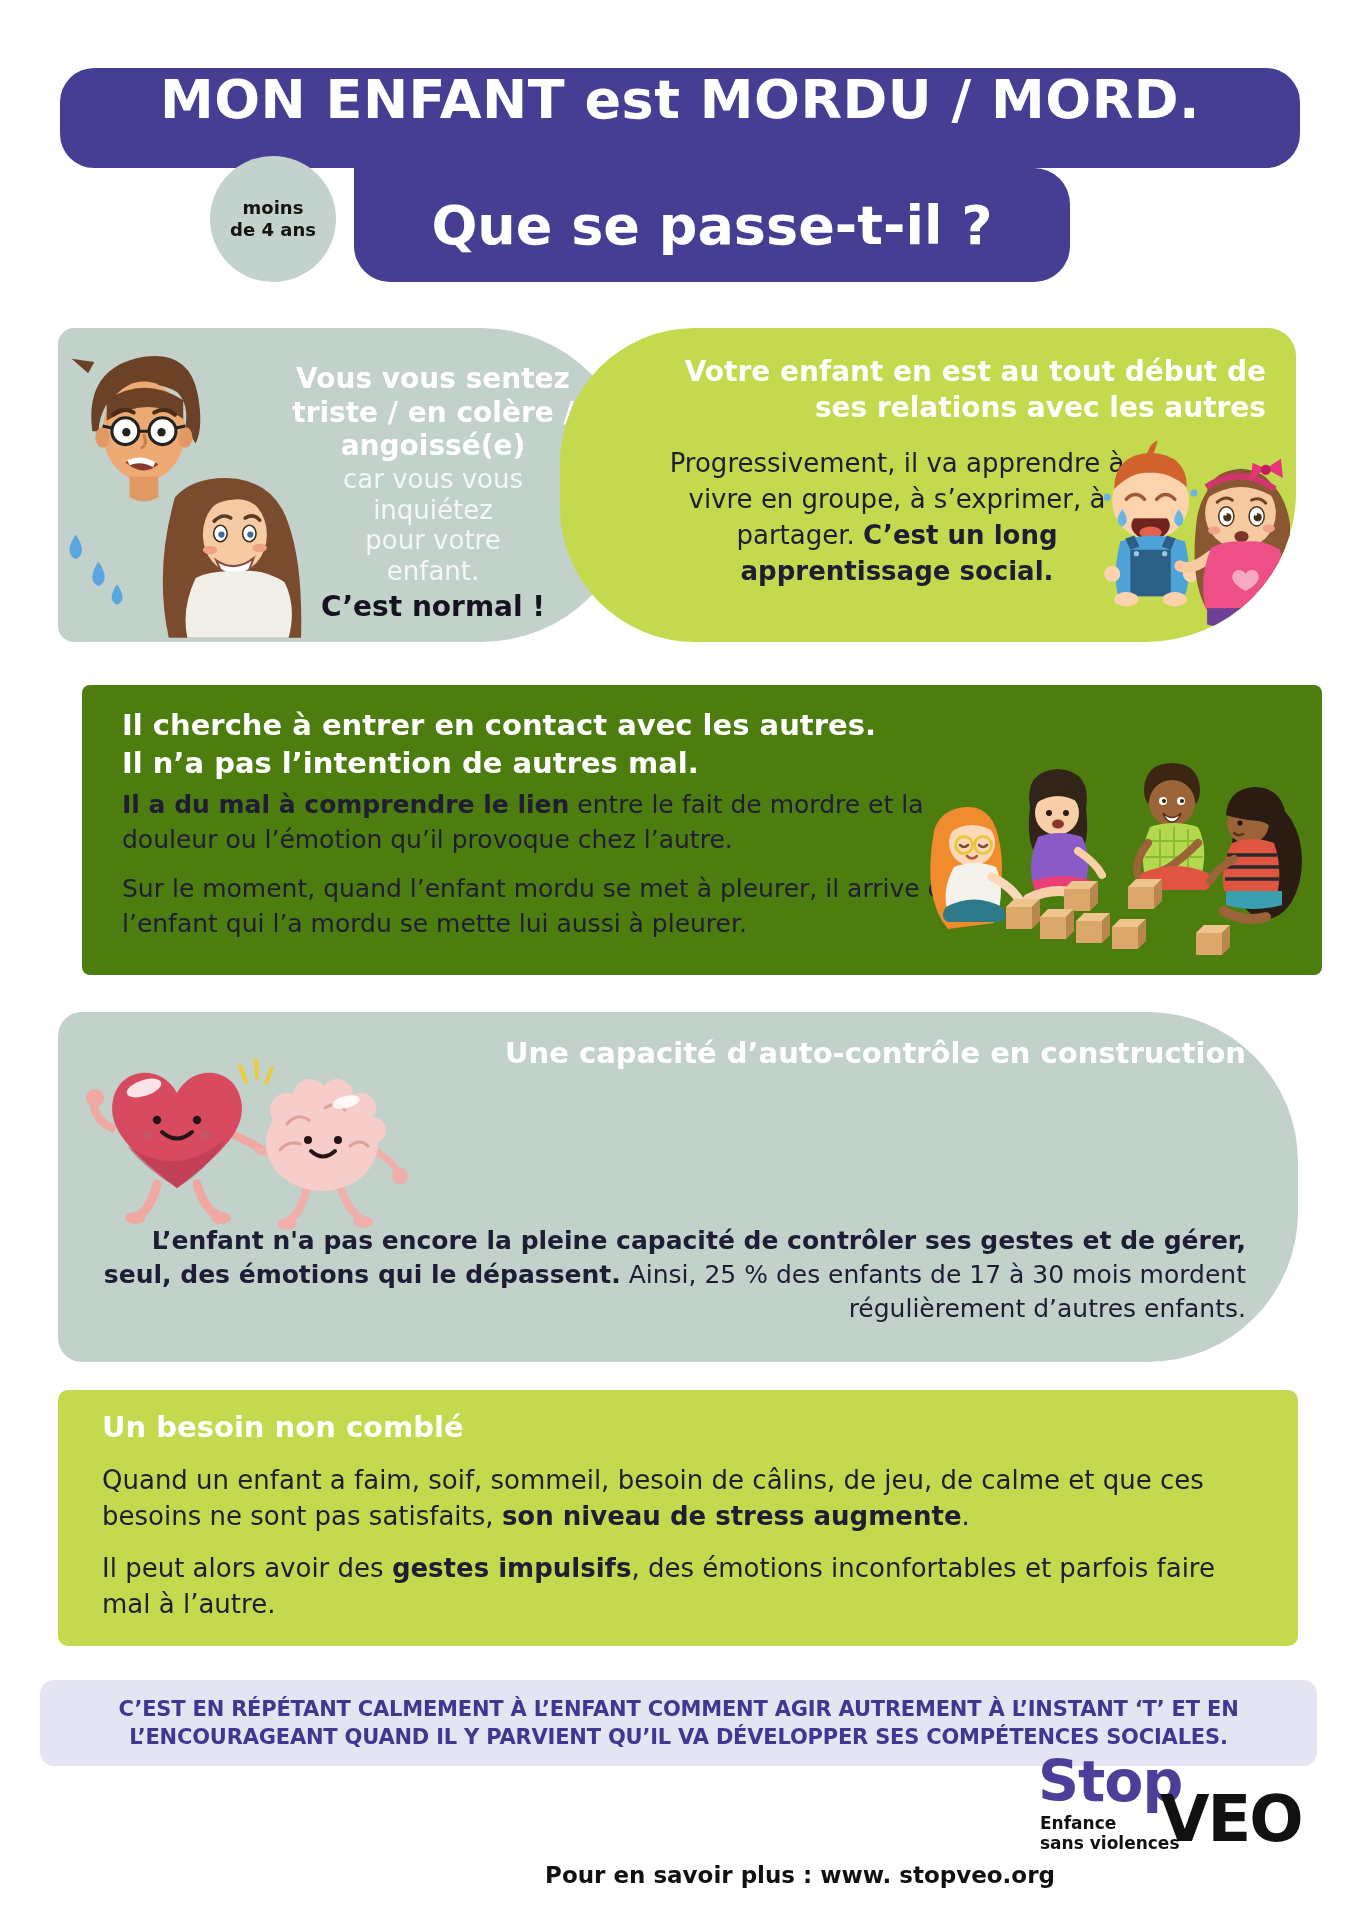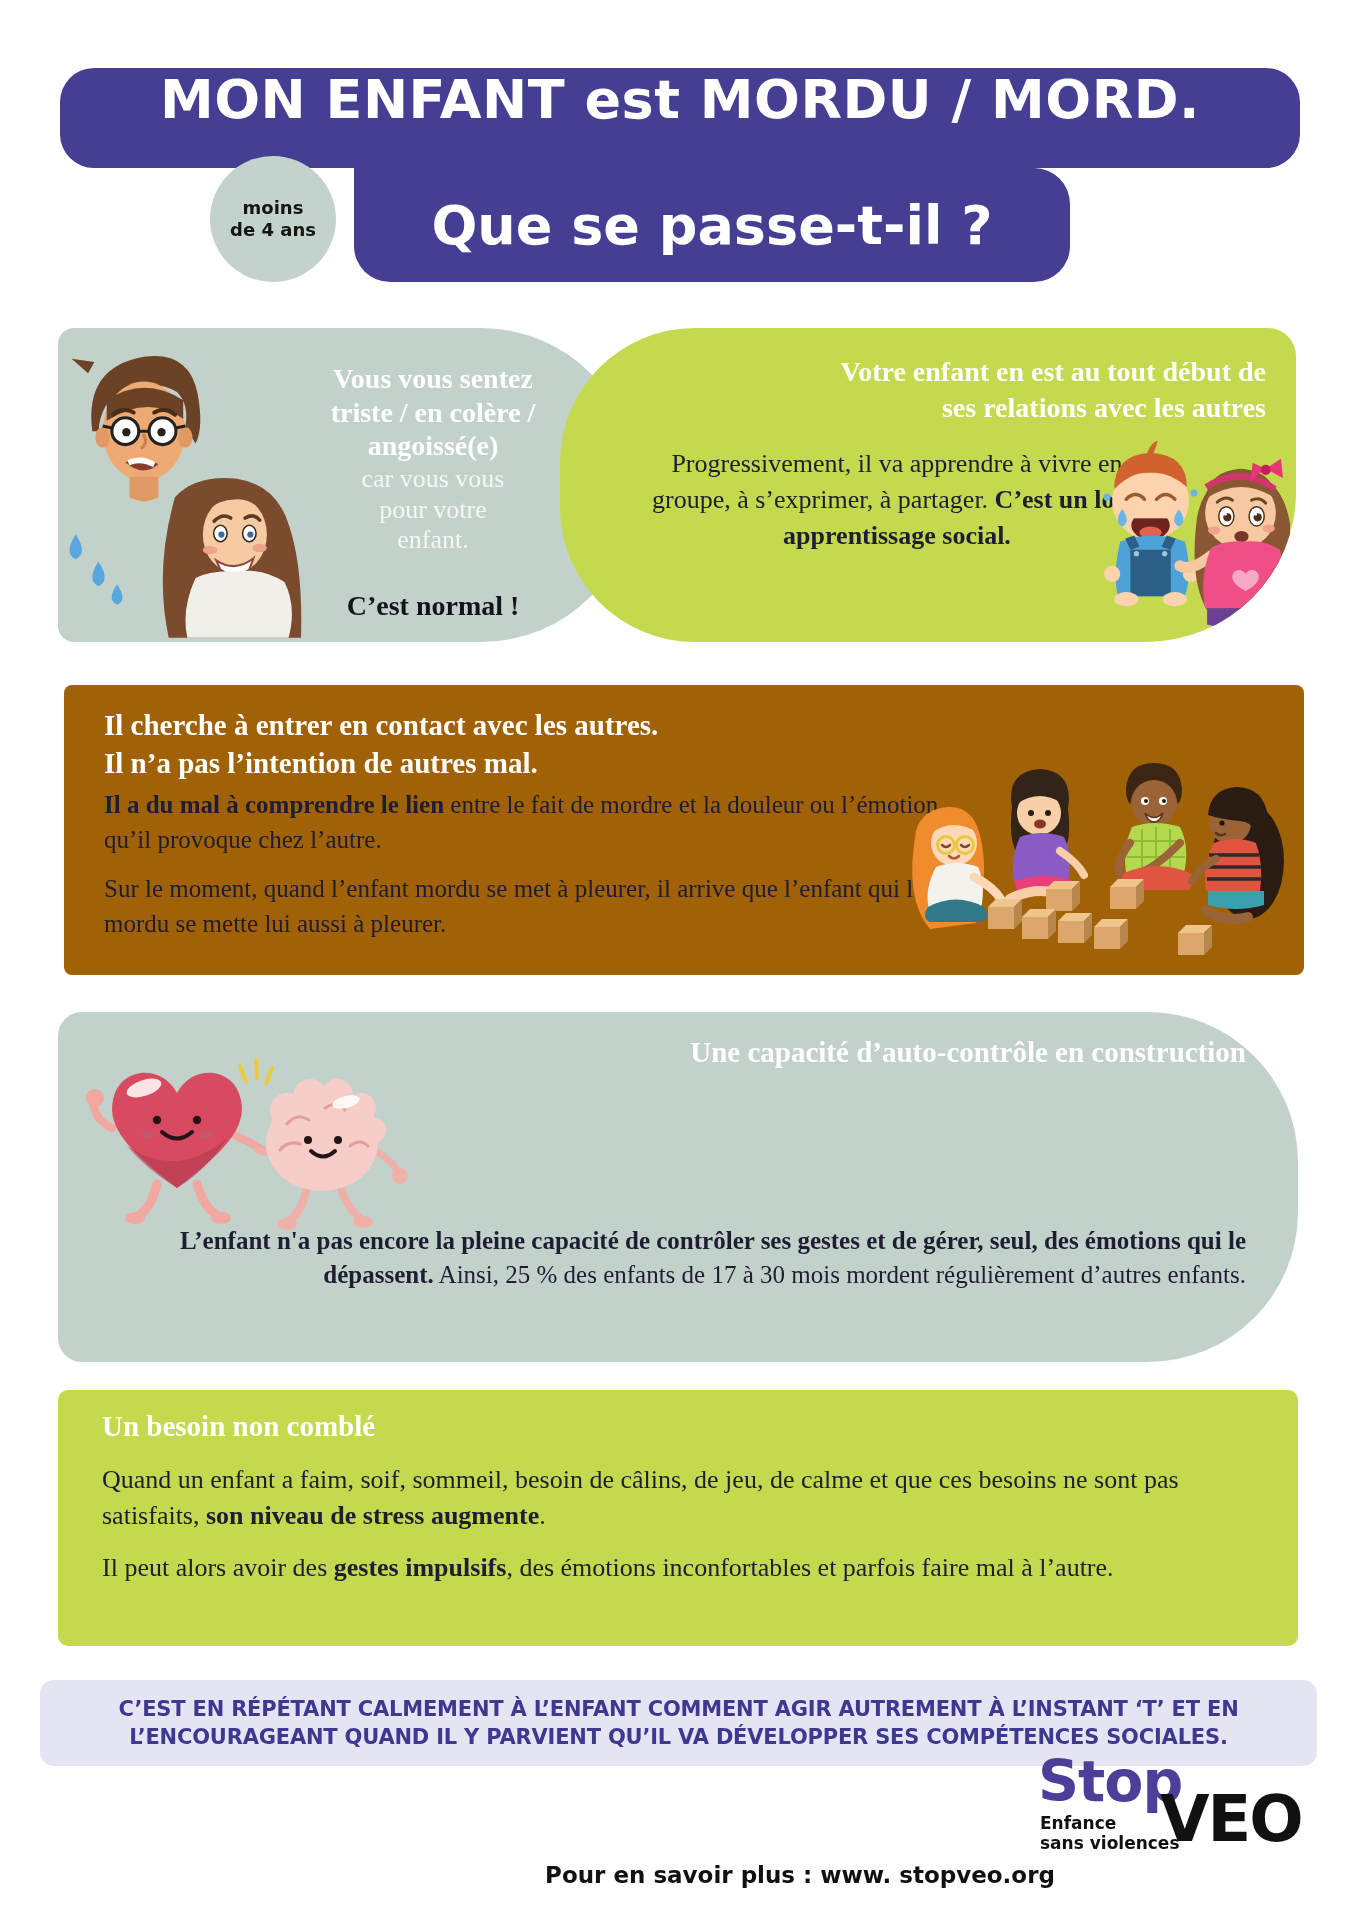--- a/index.html
+++ b/index.html
@@ -19,24 +19,24 @@
     border-radius:0 36px 36px 36px;
     display:flex;align-items:center;justify-content:center;
   }
   .header-sub span{color:#fff;font-weight:bold;font-size:54px;}
   .badge{
     left:210px;top:156px;width:126px;height:126px;background:#c3d2cc;border-radius:50%;
     display:flex;flex-direction:column;align-items:center;justify-content:center;z-index:3;
   }
   .badge div{color:#15150f;font-weight:bold;font-size:18px;line-height:1.25;}
   
-  .box{overflow:hidden;font-family:Liberation Serif, serif;}
+  .box{overflow:hidden;}
   .box-feelings{left:58px;top:328px;width:578px;height:314px;background:#c2d2ca;border-radius:16px 155px 155px 16px;}
   .box-relations{left:560px;top:328px;width:736px;height:314px;background:#c5d94f;border-radius:135px 28px 150px 135px;}
-  .box-contact{left:64px;top:685px;width:1240px;height:290px;background:#a16207;border-radius:8px;}
+  .box-contact{left:82px;top:685px;width:1240px;height:290px;background:#4d7c0f;border-radius:8px;}
   .box-autocontrol{left:58px;top:1012px;width:1240px;height:350px;background:#c2d2ca;border-radius:24px 150px 150px 24px;}
   .box-need{left:58px;top:1390px;width:1240px;height:256px;background:#c5d94f;border-radius:10px;}
   
   .white-bold{color:#ffffff;font-weight:bold;}
   .dark{color:#1e1d33;}
   .feel-emph{left:190px;top:34px;width:370px;text-align:center;font-size:28px;line-height:1.2;}
   .feel-soft{left:190px;top:136px;width:370px;text-align:center;font-size:26px;line-height:1.18;color:rgba(255,255,255,.82);}
   .feel-normal{left:190px;top:262px;width:370px;text-align:center;font-size:28px;font-weight:bold;color:#14131f;}
   .rel-title{right:30px;top:26px;width:680px;text-align:right;font-size:28px;line-height:1.3;}
   .rel-body{left:74px;top:118px;width:526px;text-align:center;font-size:26px;line-height:1.38;}
@@ -119,20 +119,21 @@
       <path d="M158,221 q18,12 36,-2 l-4,11 q-14,10 -28,0 z" fill="#fff" stroke="#8a4a3c" stroke-width="2"></path>
       <path d="M138,238 q-14,30 -8,58 h98 q8,-30 -4,-54 q-22,-14 -44,-10 q-26,-2 -42,6 z" fill="#f1efe9"></path>
     </svg>
     <div class="abs feel-emph white-bold">
       <div>Vous vous sentez</div>
       <div>triste / en colère /</div>
       <div>angoissé(e)</div>
     </div>
     <div class="abs feel-soft">
       <div>car vous vous</div>
+      <div>inquiétez</div>
       <div>pour votre</div>
       <div>enfant.</div>
     </div>
     <div class="abs feel-normal">C’est normal !</div>
   </div>
 
   <div class="abs box box-relations">
     <div class="abs rel-title white-bold">
       <div>Votre enfant en est au tout début de</div>
       <div>ses relations avec les autres</div>

